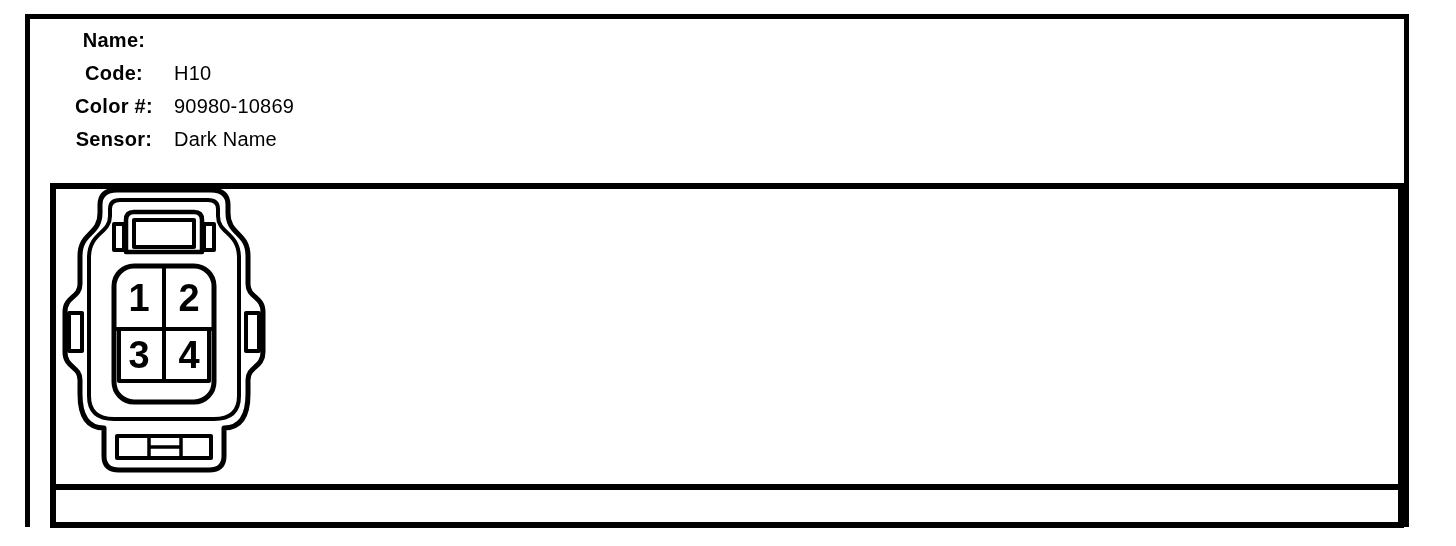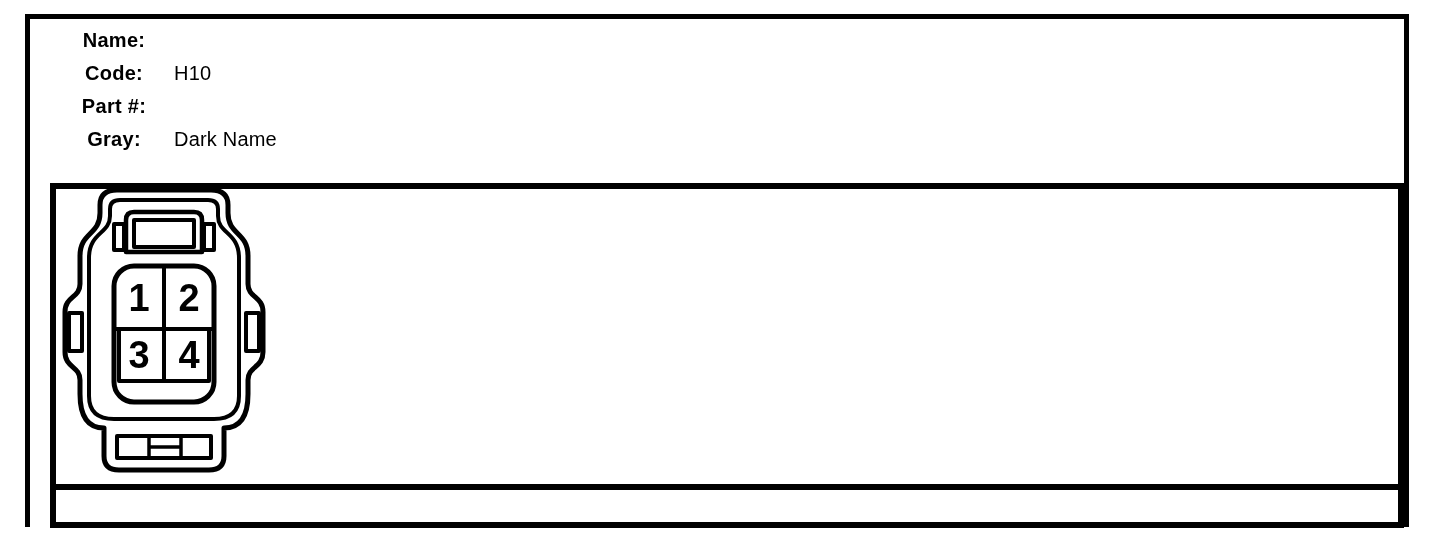--- a/index.html
+++ b/index.html
@@ -74,24 +74,25 @@
 
 <div class="header-fields">
   <div class="field-row">
     <span class="field-label">Name:</span>
   </div>
   <div class="field-row">
     <span class="field-label">Code:</span>
     <span class="field-value">H10</span>
   </div>
   <div class="field-row">
-    <span class="field-label">Part #:</span>
+    <span class="field-label">Color #:</span>
+    <span class="field-value">90980-10869</span>
   </div>
   <div class="field-row">
-    <span class="field-label">Gray:</span>
+    <span class="field-label">Sensor:</span>
     <span class="field-value">Dark Name</span>
   </div>
 </div>
 
 <div class="connector-panel"></div>
 
 <div class="bottom-row"></div>
 
 <svg class="connector-svg" width="230" height="295" viewBox="52 185 230 295" xmlns="http://www.w3.org/2000/svg">
   <g stroke="#000000" fill="#ffffff" stroke-linejoin="round" stroke-linecap="butt">

